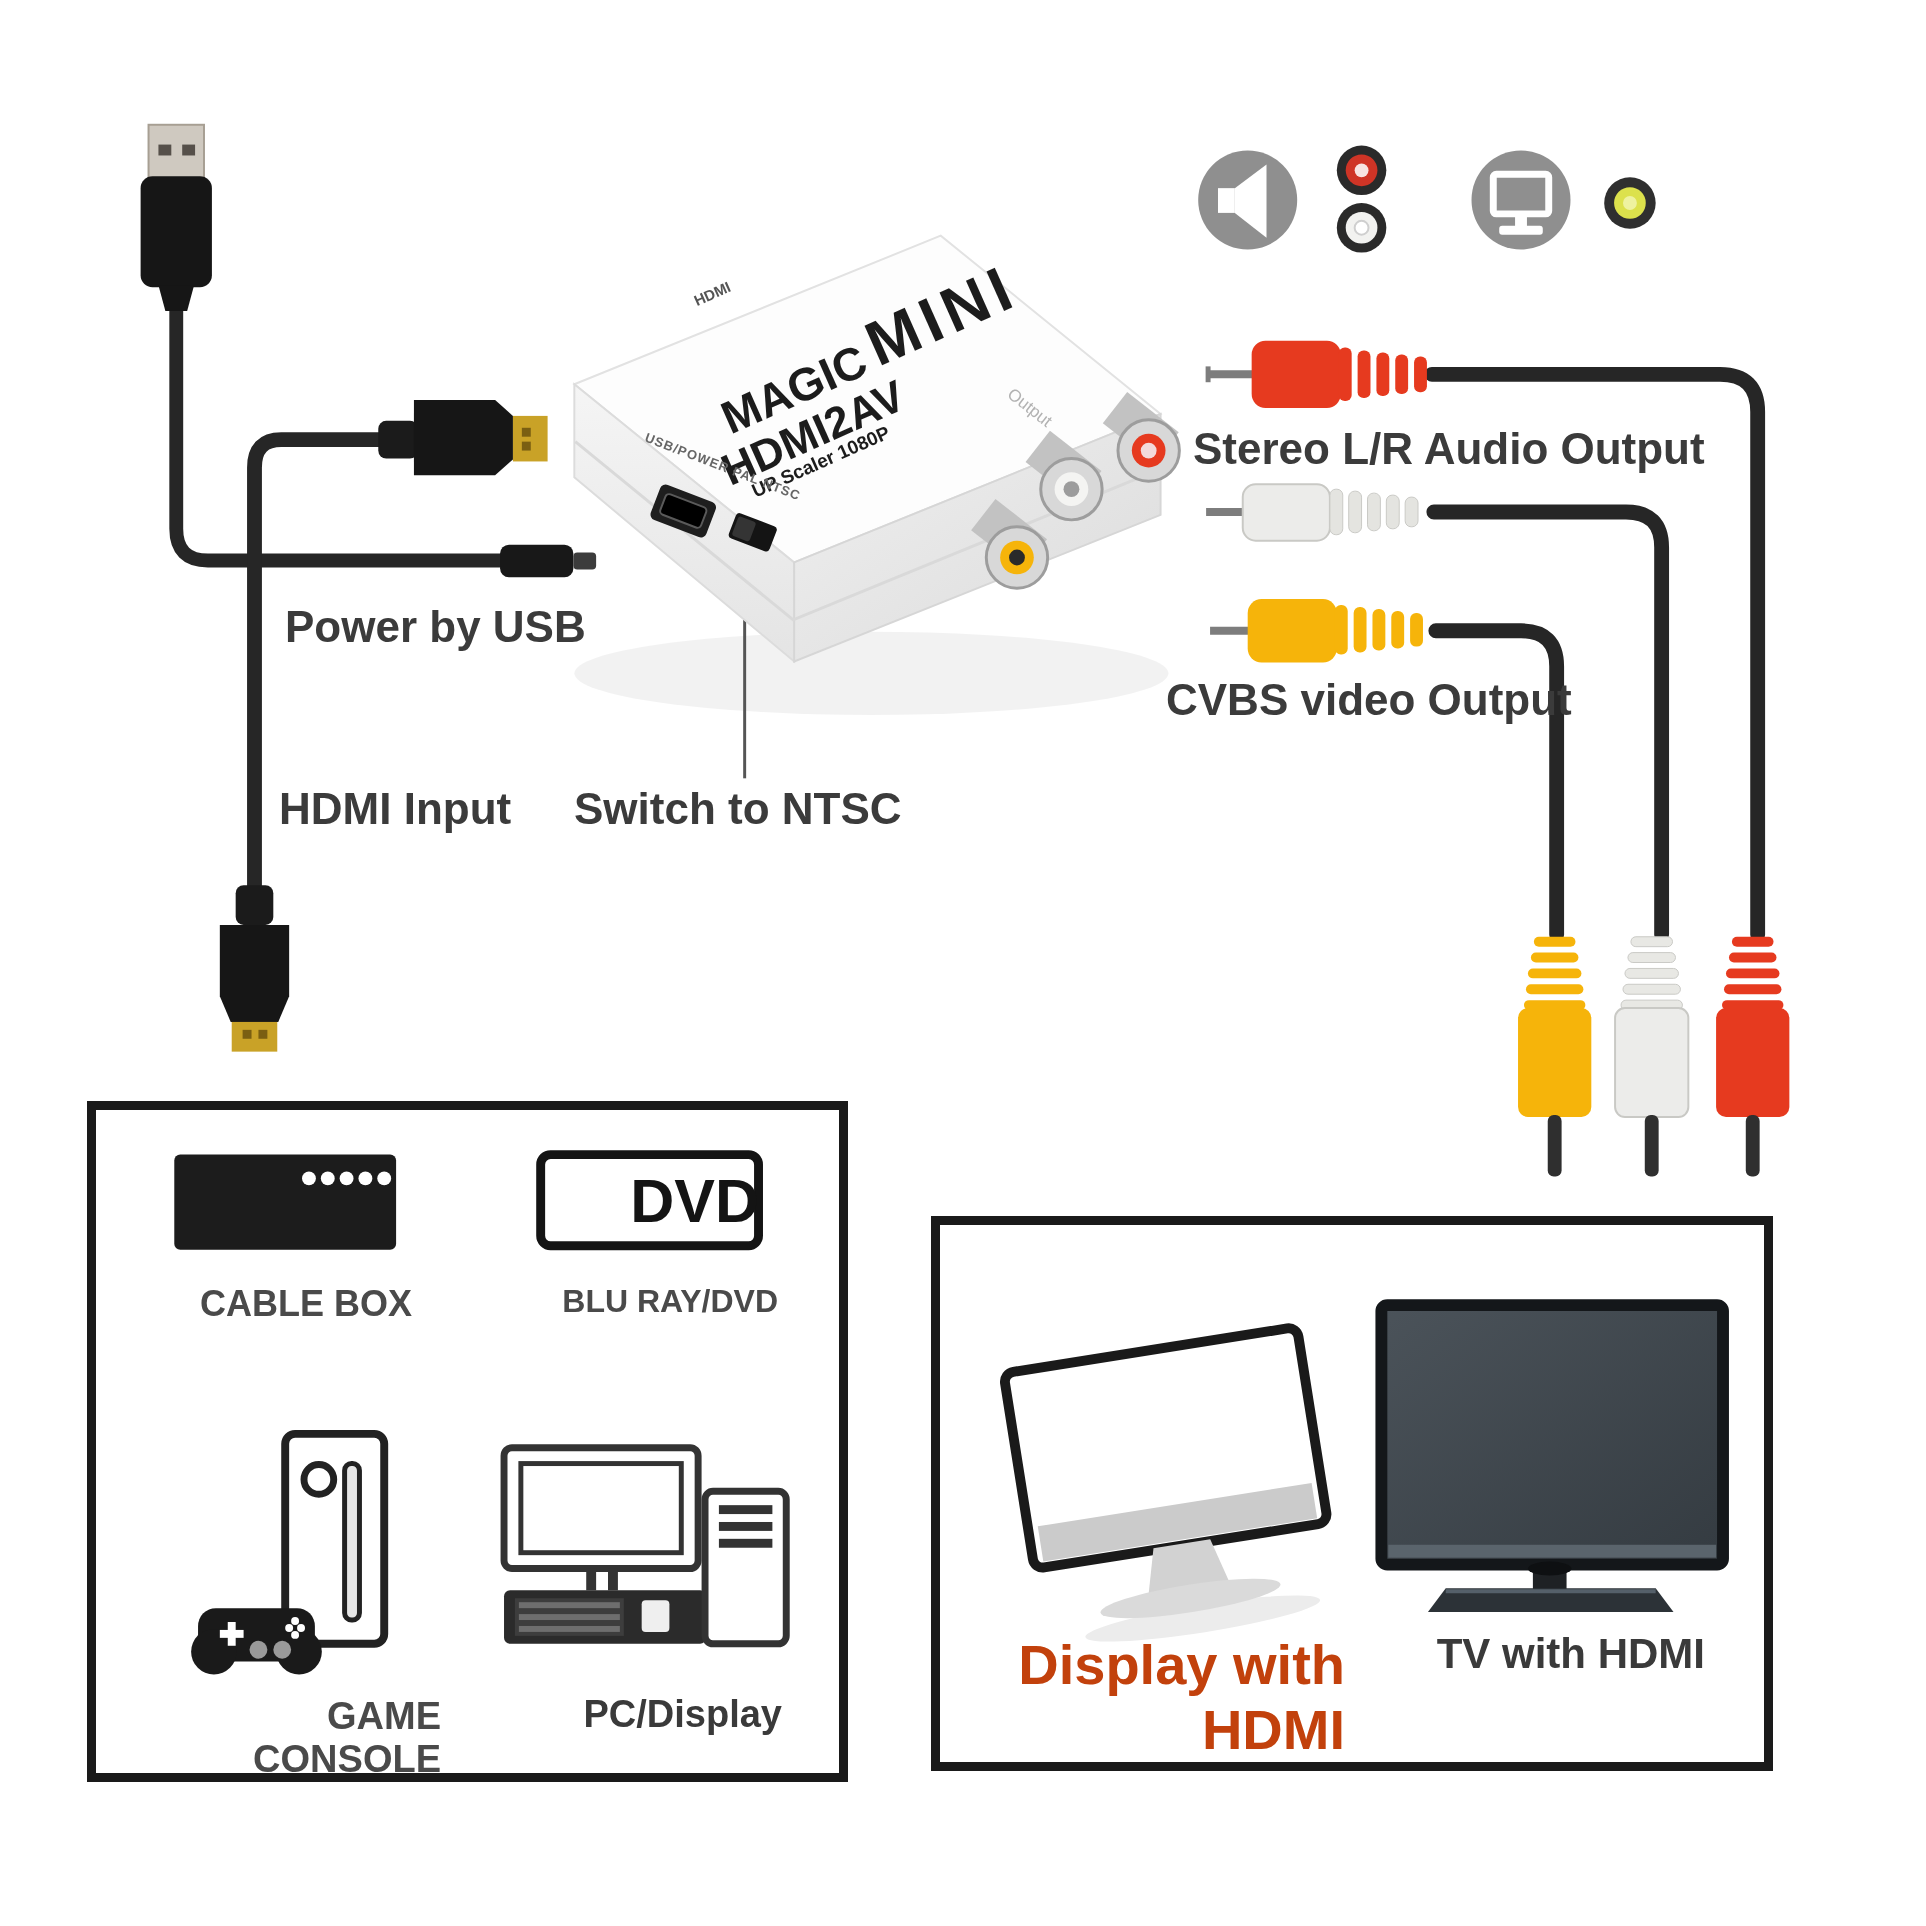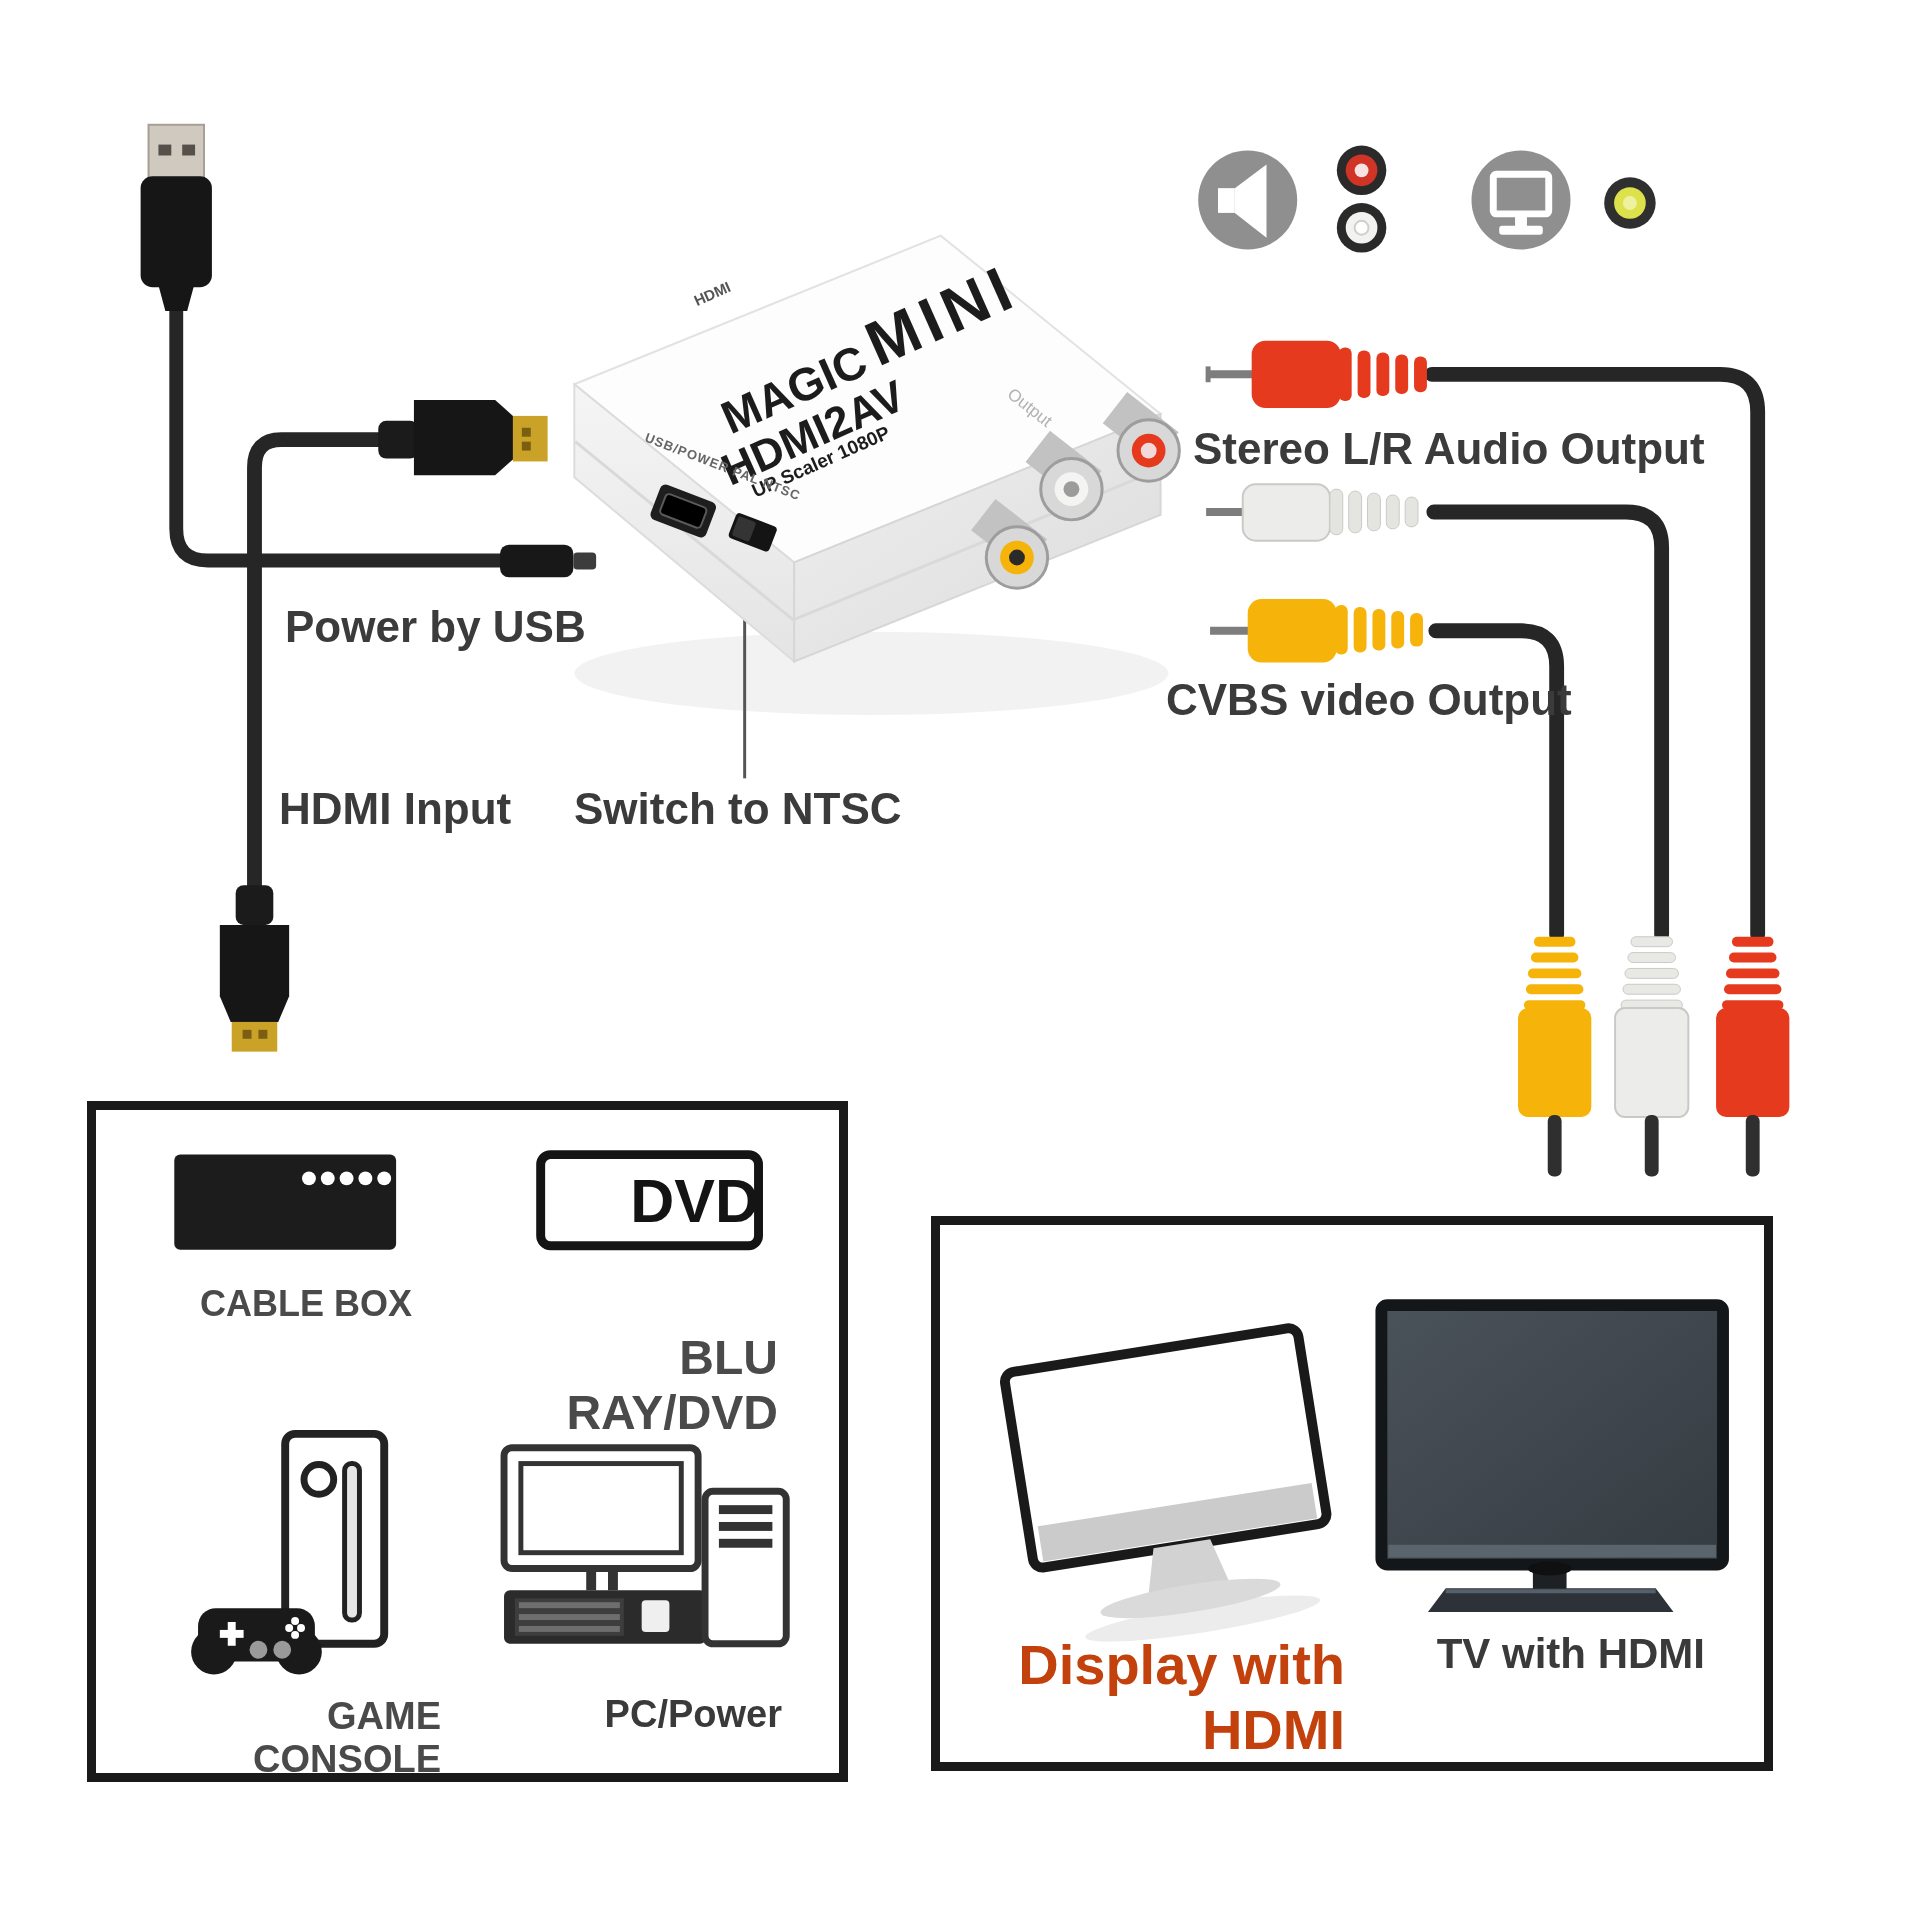--- a/index.html
+++ b/index.html
@@ -275,21 +275,21 @@
   <div class="lbl rot" style="left:837px;top:279px;width:208px;text-align:center;font-size:63px;font-weight:800;letter-spacing:6px;color:#1c1c1c;transform:rotate(-24deg);">MINI</div>
   <div class="lbl rot" style="left:705px;top:362px;width:178px;text-align:center;font-size:46px;font-weight:800;color:#1c1c1c;transform:rotate(-24deg);">MAGIC</div>
   <div class="lbl rot" style="left:709px;top:408px;width:208px;text-align:center;font-size:44px;font-weight:800;color:#1c1c1c;transform:rotate(-24deg);">HDMI2AV</div>
   <div class="lbl rot" style="left:737px;top:451px;width:168px;text-align:center;font-size:19px;font-weight:700;color:#1c1c1c;transform:rotate(-24deg);">UP Scaler 1080P</div>
   <div class="lbl rot" style="left:693px;top:285px;font-size:15px;font-weight:700;color:#555;transform:rotate(-24deg);">HDMI</div>
   <div class="lbl rot" style="left:1004px;top:398px;font-size:17px;font-weight:400;color:#b2b2b2;transform:rotate(38deg);">Output</div>
   <div class="lbl rot" style="left:640px;top:459px;font-size:13px;font-weight:700;color:#666;letter-spacing:1px;transform:rotate(21deg);">USB/POWER PAL NTSC</div>
 
   <div class="lbl center" style="left:541px;top:1166px;width:218px;font-size:61px;font-weight:800;color:#141414;">DVD</div>
   <div class="lbl center" style="left:155px;top:1283px;width:257px;font-size:36px;color:#4a4a4a;">CABLE BOX</div>
-  <div class="lbl center" style="left:521px;top:1283px;width:257px;font-size:48px;color:#4a4a4a;margin-top:47px;">BLU RAY/DVD</div>
+  <div class="lbl center" style="left:521px;top:1283px;width:257px;font-size:32px;color:#4a4a4a;">BLU RAY/DVD</div>
   <div class="lbl center" style="left:144px;top:1695px;width:297px;font-size:38px;color:#4a4a4a;">GAME CONSOLE</div>
-  <div class="lbl center" style="left:515px;top:1693px;width:267px;font-size:38px;color:#3a3a3a;">PC/Power</div>
+  <div class="lbl center" style="left:515px;top:1693px;width:267px;font-size:38px;color:#3a3a3a;">PC/Display</div>
 
   <div class="lbl center" style="left:998px;top:1632px;width:347px;font-size:56px;color:#c2410c;">Display with HDMI</div>
   <div class="lbl center" style="left:1398px;top:1630px;width:307px;font-size:42px;color:#3a3a3a;">TV with HDMI</div>
 
 </div>
 
 
 </body></html>

